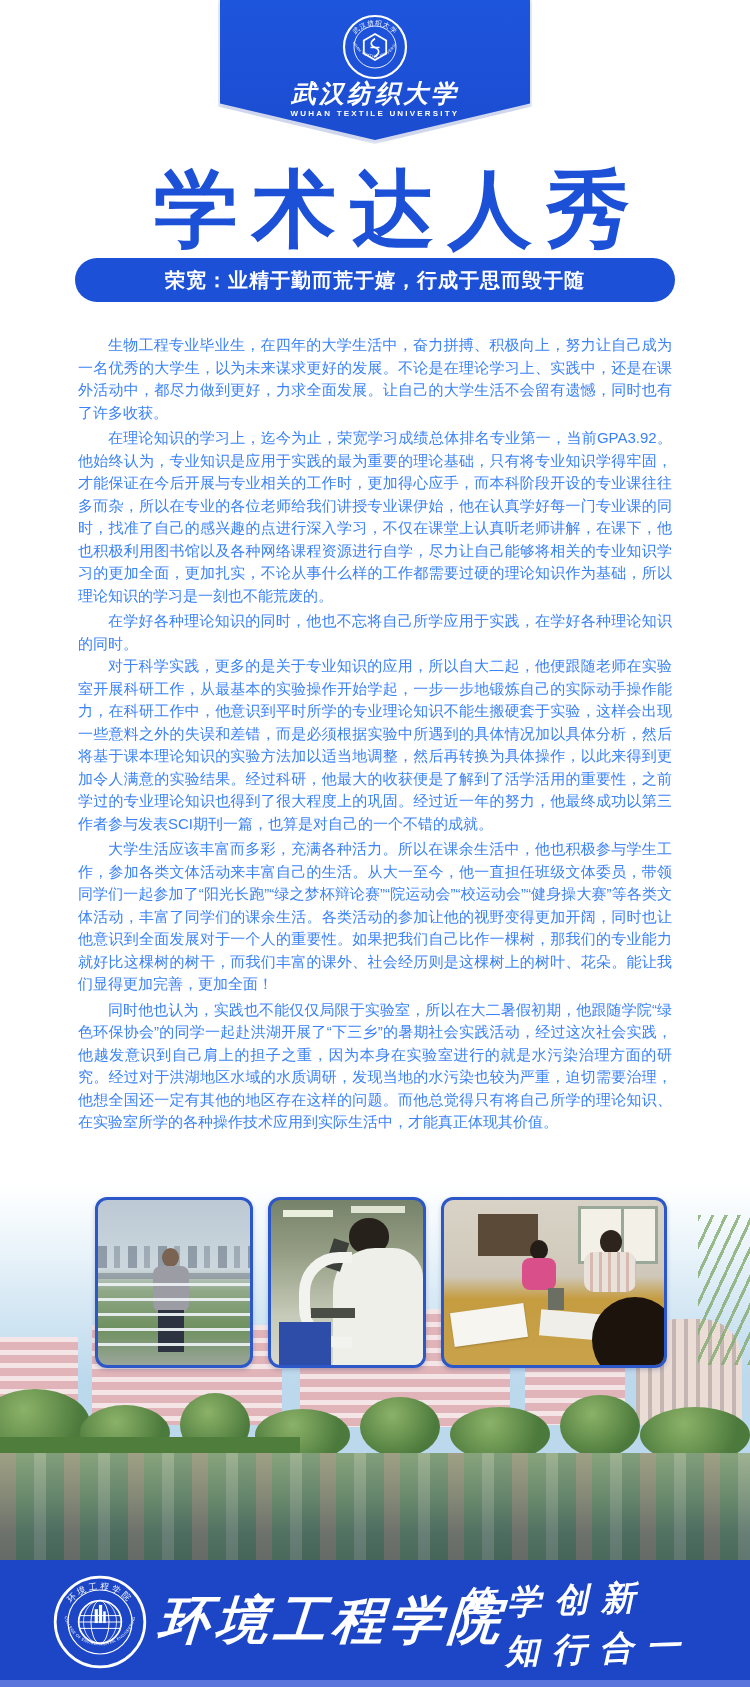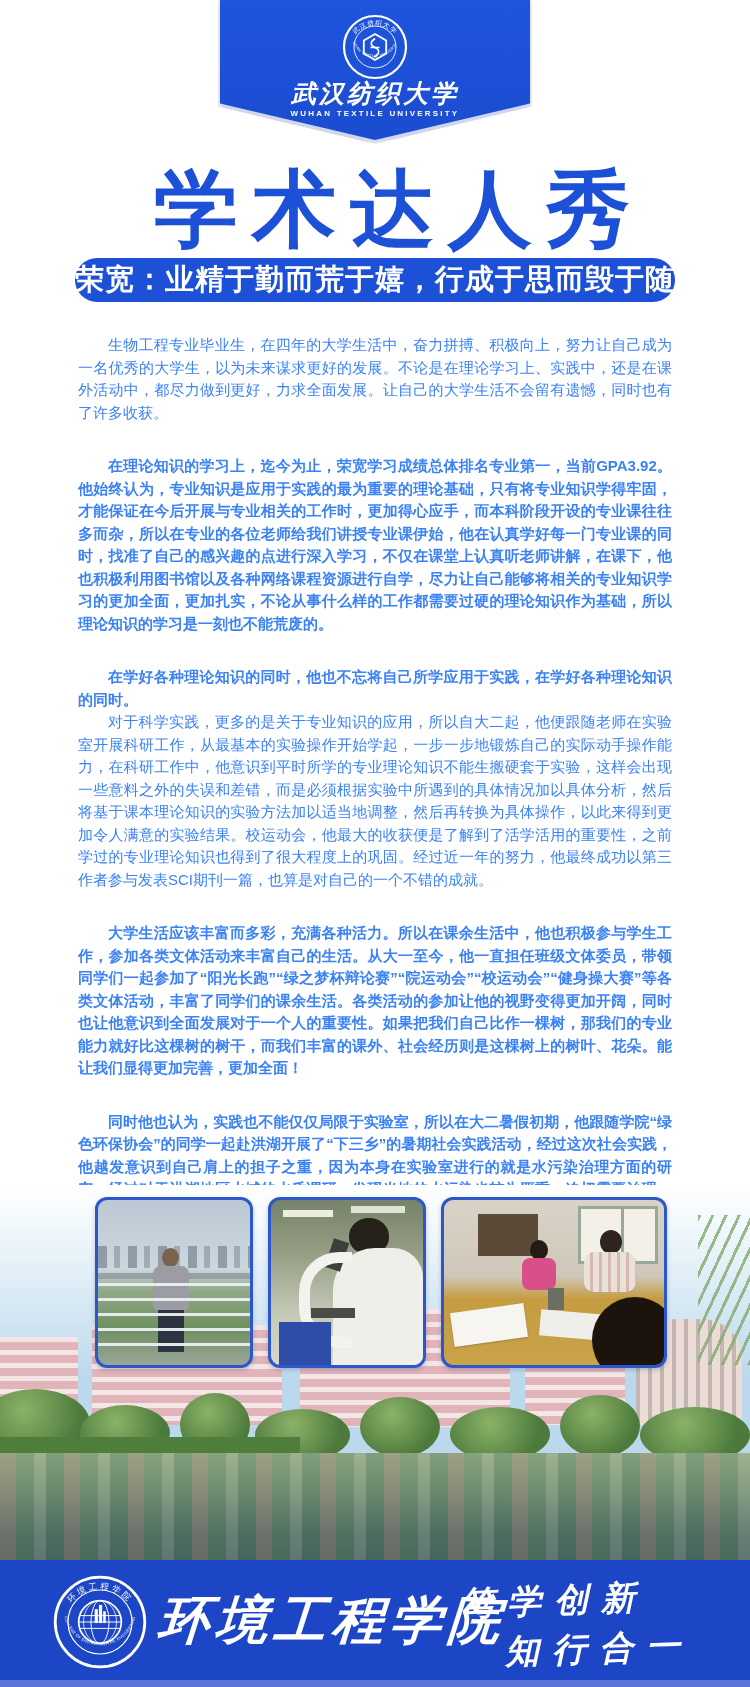--- a/index.html
+++ b/index.html
@@ -16,27 +16,27 @@
            clip-path:polygon(0 0,100% 0,100% 74%,50% 100%,0 74%);}
   .seal{margin-top:14px;}
   .uni-name{color:#fff;font-size:25px;font-weight:bold;font-style:italic;letter-spacing:3px;line-height:26px;}
   .uni-name-en{color:#fff;font-size:8px;letter-spacing:2.2px;margin-top:3px;font-weight:bold;}
 
   
   .title{position:absolute;top:163px;left:0;width:750px;text-align:center;
          font-size:84px;font-weight:900;color:#1c50d6;letter-spacing:14px;line-height:92px;padding-left:24px;}
   .subtitle-pill{position:absolute;top:258px;left:75px;width:600px;height:44px;border-radius:22px;
          background:#1c50d6;display:flex;align-items:center;justify-content:center;}
-  .subtitle-pill span{color:#ffffff;font-size:29px;font-weight:bold;letter-spacing:1px;}
+  .subtitle-pill span{color:#ffffff;font-size:20px;font-weight:bold;letter-spacing:1px;}
 
   
   .body-text{position:absolute;top:334px;left:78px;width:594px;height:852px;overflow:hidden;
          color:#3b82f6;font-size:15px;line-height:22.5px;text-align:justify;}
   .body-text p{margin:0;text-indent:2em;}
-  .body-text p.sp{margin-top:31px;font-weight:bold;}
+  .body-text p.sp{margin-top:3px;}
 
   
   .photo-strip{position:absolute;top:1197px;left:95px;display:flex;gap:15px;z-index:5;}
   .photo{height:165px;border:3px solid #2b57c8;border-radius:12px;overflow:hidden;position:relative;
          box-shadow:0 2px 4px rgba(40,60,120,.25);background:#cfd6d9;}
   .photo.w1{width:152px;}.photo.w2{width:152px;}.photo.w3{width:220px;}
   .ab{position:absolute;}
 
   
   .p1{background:linear-gradient(180deg,#bcc9d4 0%,#ccd7dd 42%,#90a887 55%,#6e905f 78%,#9aa69a 100%);}
@@ -148,21 +148,21 @@
   <div class="title">学术达人秀</div>
 
   <div class="subtitle-pill">
     <span>荣宽：业精于勤而荒于嬉，行成于思而毁于随</span>
   </div>
 
   <div class="body-text">
     <p>生物工程专业毕业生，在四年的大学生活中，奋力拼搏、积极向上，努力让自己成为一名优秀的大学生，以为未来谋求更好的发展。不论是在理论学习上、实践中，还是在课外活动中，都尽力做到更好，力求全面发展。让自己的大学生活不会留有遗憾，同时也有了许多收获。</p>
     <p class="sp">在理论知识的学习上，迄今为止，荣宽学习成绩总体排名专业第一，当前GPA3.92。他始终认为，专业知识是应用于实践的最为重要的理论基础，只有将专业知识学得牢固，才能保证在今后开展与专业相关的工作时，更加得心应手，而本科阶段开设的专业课往往多而杂，所以在专业的各位老师给我们讲授专业课伊始，他在认真学好每一门专业课的同时，找准了自己的感兴趣的点进行深入学习，不仅在课堂上认真听老师讲解，在课下，他也积极利用图书馆以及各种网络课程资源进行自学，尽力让自己能够将相关的专业知识学习的更加全面，更加扎实，不论从事什么样的工作都需要过硬的理论知识作为基础，所以理论知识的学习是一刻也不能荒废的。</p>
     <p class="sp">在学好各种理论知识的同时，他也不忘将自己所学应用于实践，在学好各种理论知识的同时。</p>
-    <p>对于科学实践，更多的是关于专业知识的应用，所以自大二起，他便跟随老师在实验室开展科研工作，从最基本的实验操作开始学起，一步一步地锻炼自己的实际动手操作能力，在科研工作中，他意识到平时所学的专业理论知识不能生搬硬套于实验，这样会出现一些意料之外的失误和差错，而是必须根据实验中所遇到的具体情况加以具体分析，然后将基于课本理论知识的实验方法加以适当地调整，然后再转换为具体操作，以此来得到更加令人满意的实验结果。校运动会，他最大的收获便是了解到了活学活用的重要性，之前学过的专业理论知识也得到了很大程度上的巩固。经过近一年的努力，他最终成功以第三作者参与发表SCI期刊一篇，也算是对自己的一个不错的成就。</p>
+    <p>对于科学实践，更多的是关于专业知识的应用，所以自大二起，他便跟随老师在实验室开展科研工作，从最基本的实验操作开始学起，一步一步地锻炼自己的实际动手操作能力，在科研工作中，他意识到平时所学的专业理论知识不能生搬硬套于实验，这样会出现一些意料之外的失误和差错，而是必须根据实验中所遇到的具体情况加以具体分析，然后将基于课本理论知识的实验方法加以适当地调整，然后再转换为具体操作，以此来得到更加令人满意的实验结果。经过科研，他最大的收获便是了解到了活学活用的重要性，之前学过的专业理论知识也得到了很大程度上的巩固。经过近一年的努力，他最终成功以第三作者参与发表SCI期刊一篇，也算是对自己的一个不错的成就。</p>
     <p class="sp">大学生活应该丰富而多彩，充满各种活力。所以在课余生活中，他也积极参与学生工作，参加各类文体活动来丰富自己的生活。从大一至今，他一直担任班级文体委员，带领同学们一起参加了“阳光长跑”“绿之梦杯辩论赛”“院运动会”“校运动会”“健身操大赛”等各类文体活动，丰富了同学们的课余生活。各类活动的参加让他的视野变得更加开阔，同时也让他意识到全面发展对于一个人的重要性。如果把我们自己比作一棵树，那我们的专业能力就好比这棵树的树干，而我们丰富的课外、社会经历则是这棵树上的树叶、花朵。能让我们显得更加完善，更加全面！</p>
     <p class="sp">同时他也认为，实践也不能仅仅局限于实验室，所以在大二暑假初期，他跟随学院“绿色环保协会”的同学一起赴洪湖开展了“下三乡”的暑期社会实践活动，经过这次社会实践，他越发意识到自己肩上的担子之重，因为本身在实验室进行的就是水污染治理方面的研究。经过对于洪湖地区水域的水质调研，发现当地的水污染也较为严重，迫切需要治理，他想全国还一定有其他的地区存在这样的问题。而他总觉得只有将自己所学的理论知识、在实验室所学的各种操作技术应用到实际生活中，才能真正体现其价值。</p>
 
   </div>
 
   <div class="scene">
     <div class="buildings">
       <div class="bld b1"></div>
       <div class="bld b2"></div>
       <div class="bld b3"></div>

